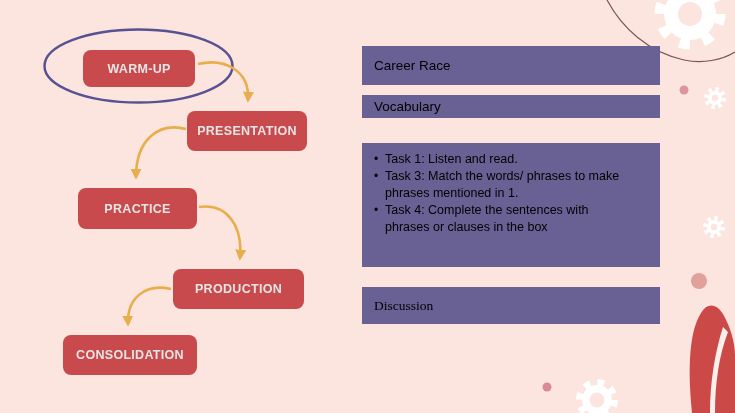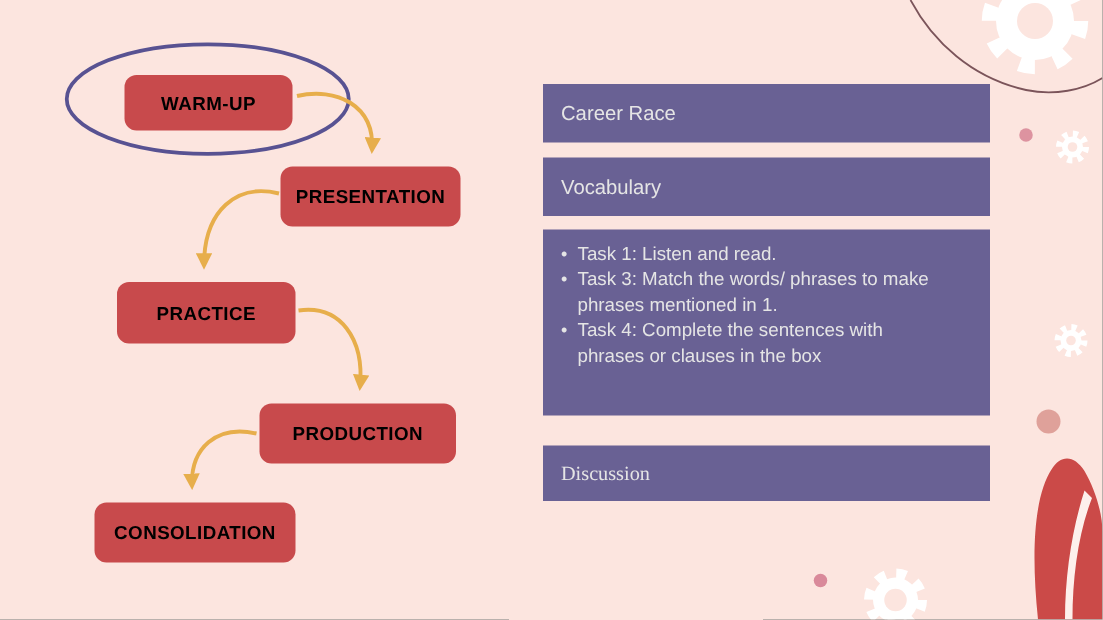--- a/index.html
+++ b/index.html
@@ -9,48 +9,47 @@
     background:#fce5df;
     overflow:hidden;
     font-family:"Liberation Sans", sans-serif;
   }
   #decor-svg{position:absolute;left:0;top:0;width:735px;height:413px;}
   
   .stage{
     position:absolute;
     background:#c84a4c;
     border-radius:8px;
-    color:#000000;
+    color:#e5e5e5;
     font-weight:700;
     font-size:12.5px;
     letter-spacing:.3px;
     display:flex;align-items:center;justify-content:center;
     text-align:center;
   }
   .stage1{left:83px;top:50px;width:112px;height:37px;}
   .stage2{left:187px;top:111px;width:120px;height:40px;}
   .stage3{left:78px;top:188px;width:119px;height:41px;}
   .stage4{left:173px;top:269px;width:131px;height:40px;}
   .stage5{left:63px;top:335px;width:134px;height:40px;}
   
   .panel{
     position:absolute;
     left:362px;width:298px;
     background:#696194;
-    color:#e5e5e5;
+    color:#000000;
     box-sizing:border-box;
-    margin-top:10px;
   }
   .panel-header{
     display:flex;align-items:center;
     padding-left:12px;
     font-size:13.5px;
   }
   .panel-career{top:46px;height:39px;}
-  .panel-vocab{top:95px;height:39px;}
+  .panel-vocab{top:95px;height:23px;}
   .panel-tasks{top:143px;height:124px;padding:8px 4px 6px 12px;}
   .panel-discussion{top:287px;height:37px;font-family:Liberation Serif, serif;}
   .panel-wrapup{top:334px;height:51px;padding:6px 4px 4px 12px;}
   .bullet-list{
     margin:0;padding:0;list-style:none;
     font-size:12.5px;line-height:17px;
   }
   .bullet-list li{
     position:relative;
     padding-left:11px;

